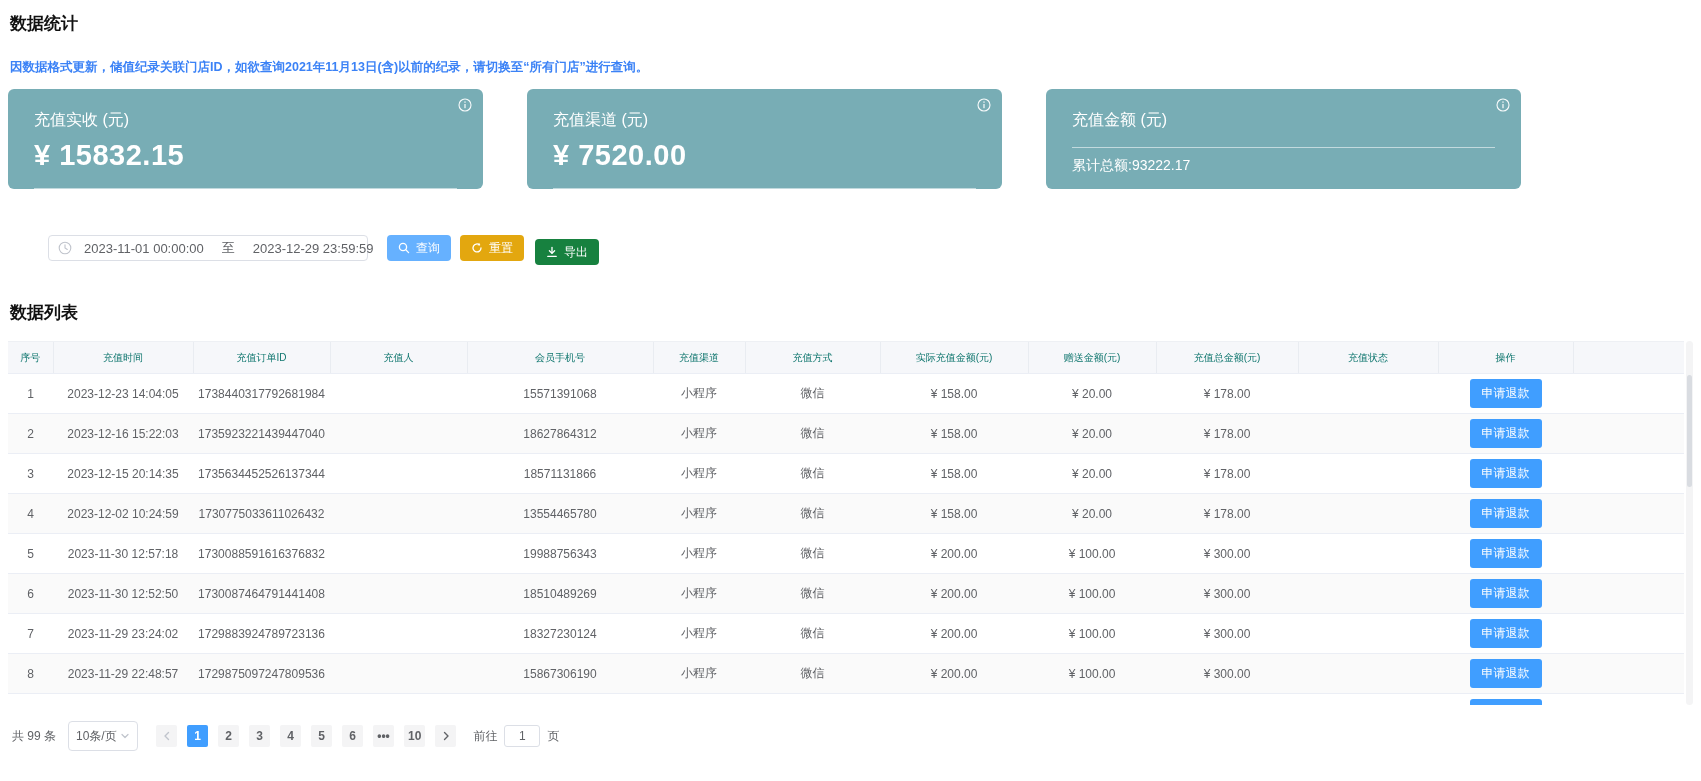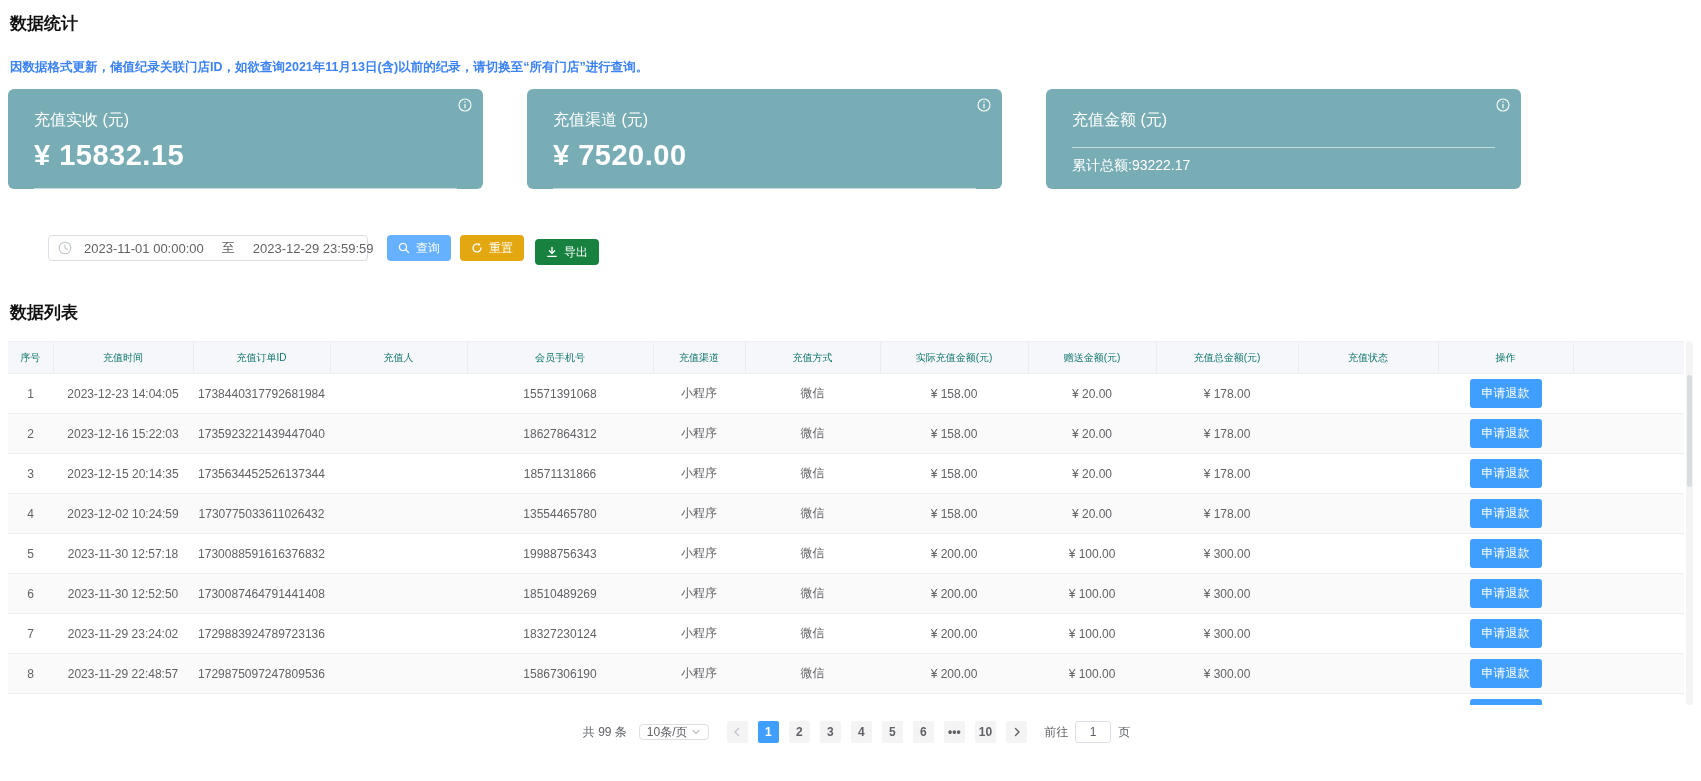--- a/index.html
+++ b/index.html
@@ -48,23 +48,23 @@
   .refund-btn { background:#409eff; border:none; color:#fff; font-size:12px; padding:6px 12px;
     border-radius:3px; cursor:pointer; }
 
   
   .vscroll { position:absolute; right:-1px; top:0; width:7px; height:364px; background:#f4f4f5;
     border-radius:4px; }
   .vthumb { position:absolute; top:34px; left:1px; width:5px; height:112px; background:#d9dce1;
     border-radius:3px; }
 
   
-  .pagination { display:flex; align-items:center; margin:16px 0 0 12px; font-size:12px; color:#606266;justify-content:center; }
+  .pagination { display:flex; align-items:center; margin:16px 0 0 12px; font-size:12px; color:#606266; }
   .total { margin-right:12px; }
-  .size-select { width:70px; height:16px; border:1px solid #dcdfe6; border-radius:4px; background:#fff;
+  .size-select { width:70px; height:30px; border:1px solid #dcdfe6; border-radius:4px; background:#fff;
     display:flex; align-items:center; justify-content:space-between; padding:0 7px; color:#606266;
     font-size:12px; cursor:pointer; }
   .pager { display:flex; align-items:center; margin-left:13px; }
   .pg { min-width:21px; height:22px; margin:0 5px; border:none; border-radius:2px; background:#f4f4f5;
     color:#606266; font-size:12px; font-weight:600; display:inline-flex; align-items:center;
     justify-content:center; padding:0 4px; cursor:pointer;
     font-family:"Liberation Sans","DejaVu Sans",sans-serif; }
   .pg.active { background:#409eff; color:#fff; }
   .pg.nav { color:#c0c4cc; }
   .pg.nav.next { color:#606266; }

